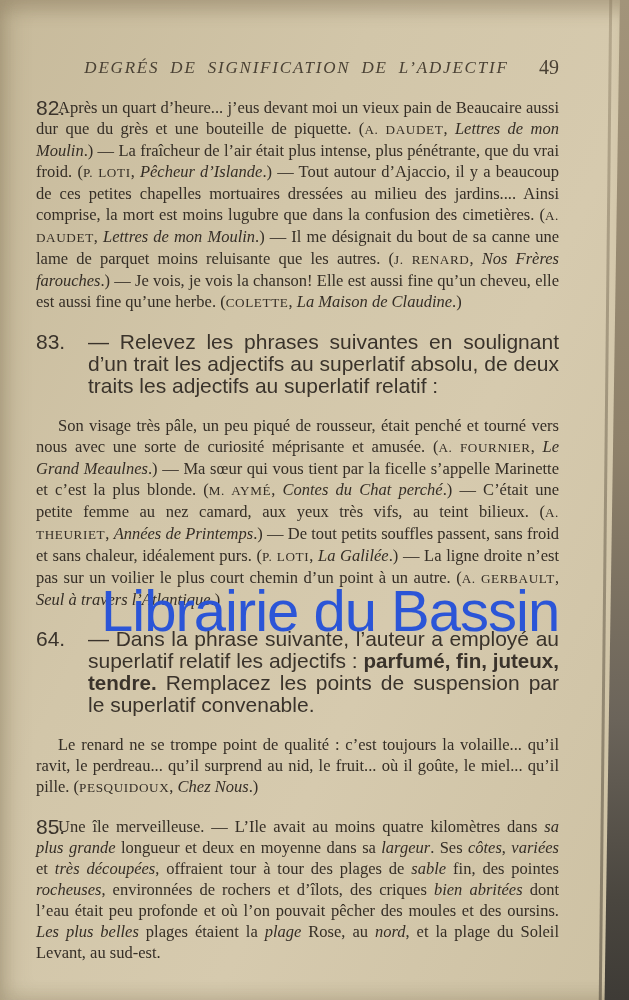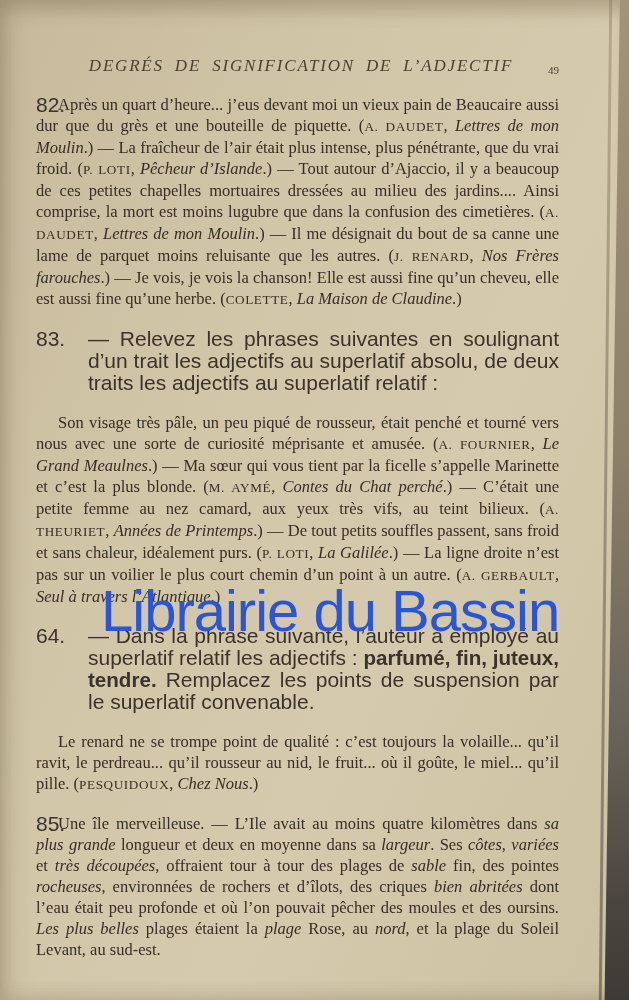--- a/index.html
+++ b/index.html
@@ -31,35 +31,35 @@
   }
   .edge-line {
     position: absolute;
     top: 0; right: 22px;
     width: 3px; height: 100%;
     background: linear-gradient(to bottom, rgba(120,105,80,0.35), rgba(70,62,50,0.55));
     transform: skewX(-0.6deg);
   }
   .header {
     display: flex;
-    align-items: flex-end;
+    align-items: center;
     font-style: italic;
     font-size: 17px;
     color: #4a4134;
     letter-spacing: 1.8px;
     word-spacing: 5px;
     padding-left: 28px;
     white-space: nowrap;
   }
   .header .title { flex: 1; text-align: center; }
   .header .pnum {
     font-style: normal;
     letter-spacing: 0;
     word-spacing: 0;
-    font-size: 11px;
+    font-size: 20px;
     padding-left: 10px;
   }
   #content {
     margin-top: 16px;
     color: #352e26;
     font-size: 16.5px;
     line-height: 21px;
     text-align: justify;
   }
   .heading {
@@ -97,21 +97,21 @@
     <div class="header">
       <span class="title">DEGRÉS DE SIGNIFICATION DE L’ADJECTIF</span>
       <span class="pnum">49</span>
     </div>
     <div id="content">
         <div class="heading"><span class="num">82.</span></div>
         <div class="body"><span>Après un quart d’heure... j’eus devant moi un vieux pain de Beaucaire aussi dur que du grès et une bouteille de piquette. (</span><span class="sc">A. DAUDET</span><span>, </span><span class="it">Lettres de mon Moulin</span><span>.) — La fraîcheur de l’air était plus intense, plus pénétrante, que du vrai froid. (</span><span class="sc">P. LOTI</span><span>, </span><span class="it">Pêcheur d’Islande</span><span>.) — Tout autour d’Ajaccio, il y a beaucoup de ces petites chapelles mortuaires dressées au milieu des jardins.... Ainsi comprise, la mort est moins lugubre que dans la confusion des cimetières. (</span><span class="sc">A. DAUDET</span><span>, </span><span class="it">Lettres de mon Moulin</span><span>.) — Il me désignait du bout de sa canne une lame de parquet moins reluisante que les autres. (</span><span class="sc">J. RENARD</span><span>, </span><span class="it">Nos Frères farouches</span><span>.) — Je vois, je vois la chanson! Elle est aussi fine qu’un cheveu, elle est aussi fine qu’une herbe. (</span><span class="sc">COLETTE</span><span>, </span><span class="it">La Maison de Claudine</span><span>.)</span></div>
         <div class="heading"><span class="num">83.</span><span>— Relevez les phrases suivantes en soulignant d’un trait les adjectifs au superlatif absolu, de deux traits les adjectifs au superlatif relatif :</span></div>
         <div class="body"><span>Son visage très pâle, un peu piqué de rousseur, était penché et tourné vers nous avec une sorte de curiosité méprisante et amusée. (</span><span class="sc">A. FOURNIER</span><span>, </span><span class="it">Le Grand Meaulnes</span><span>.) — Ma sœur qui vous tient par la ficelle s’appelle Marinette et c’est la plus blonde. (</span><span class="sc">M. AYMÉ</span><span>, </span><span class="it">Contes du Chat perché</span><span>.) — C’était une petite femme au nez camard, aux yeux très vifs, au teint bilieux. (</span><span class="sc">A. THEURIET</span><span>, </span><span class="it">Années de Printemps</span><span>.) — De tout petits souffles passent, sans froid et sans chaleur, idéalement purs. (</span><span class="sc">P. LOTI</span><span>, </span><span class="it">La Galilée</span><span>.) — La ligne droite n’est pas sur un voilier le plus court chemin d’un point à un autre. (</span><span class="sc">A. GERBAULT</span><span>, </span><span class="it">Seul à travers l’Atlantique</span><span>.)</span></div>
         <div class="heading"><span class="num">64.</span><span>— Dans la phrase suivante, l’auteur a employé au superlatif relatif les adjectifs : </span><span class="bd">parfumé, fin, juteux, tendre.</span><span> Remplacez les points de suspension par le superlatif convenable.</span></div>
-        <div class="body"><span>Le renard ne se trompe point de qualité : c’est toujours la volaille... qu’il ravit, le perdreau... qu’il rousseur au nid, le fruit... où il goûte, le miel... qu’il pille. (</span><span class="sc">PESQUIDOUX</span><span>, </span><span class="it">Chez Nous</span><span>.)</span></div>
+        <div class="body"><span>Le renard ne se trompe point de qualité : c’est toujours la volaille... qu’il ravit, le perdreau... qu’il surprend au nid, le fruit... où il goûte, le miel... qu’il pille. (</span><span class="sc">PESQUIDOUX</span><span>, </span><span class="it">Chez Nous</span><span>.)</span></div>
         <div class="heading"><span class="num">85.</span></div>
         <div class="body"><span>Une île merveilleuse. — L’Ile avait au moins quatre kilomètres dans </span><span class="it">sa plus grande</span><span> longueur et deux en moyenne dans sa </span><span class="it">largeur</span><span>. Ses </span><span class="it">côtes</span><span>, </span><span class="it">variées</span><span> et </span><span class="it">très découpées</span><span>, offraient tour à tour des plages de </span><span class="it">sable</span><span> fin, des pointes </span><span class="it">rocheuses</span><span>, environnées de rochers et d’îlots, des criques </span><span class="it">bien abritées</span><span> dont l’eau était peu profonde et où l’on pouvait pêcher des moules et des oursins. </span><span class="it">Les plus belles</span><span> plages étaient la </span><span class="it">plage</span><span> Rose, au </span><span class="it">nord</span><span>, et la plage du Soleil Levant, au sud-est.</span></div>
       </div>
   </div>
   <div class="edge-line"></div>
   <div class="edge"></div>
   <div class="watermark" style="color: rgb(43, 85, 215);">Librairie du Bassin</div>
 </div>
 
 </body></html>

